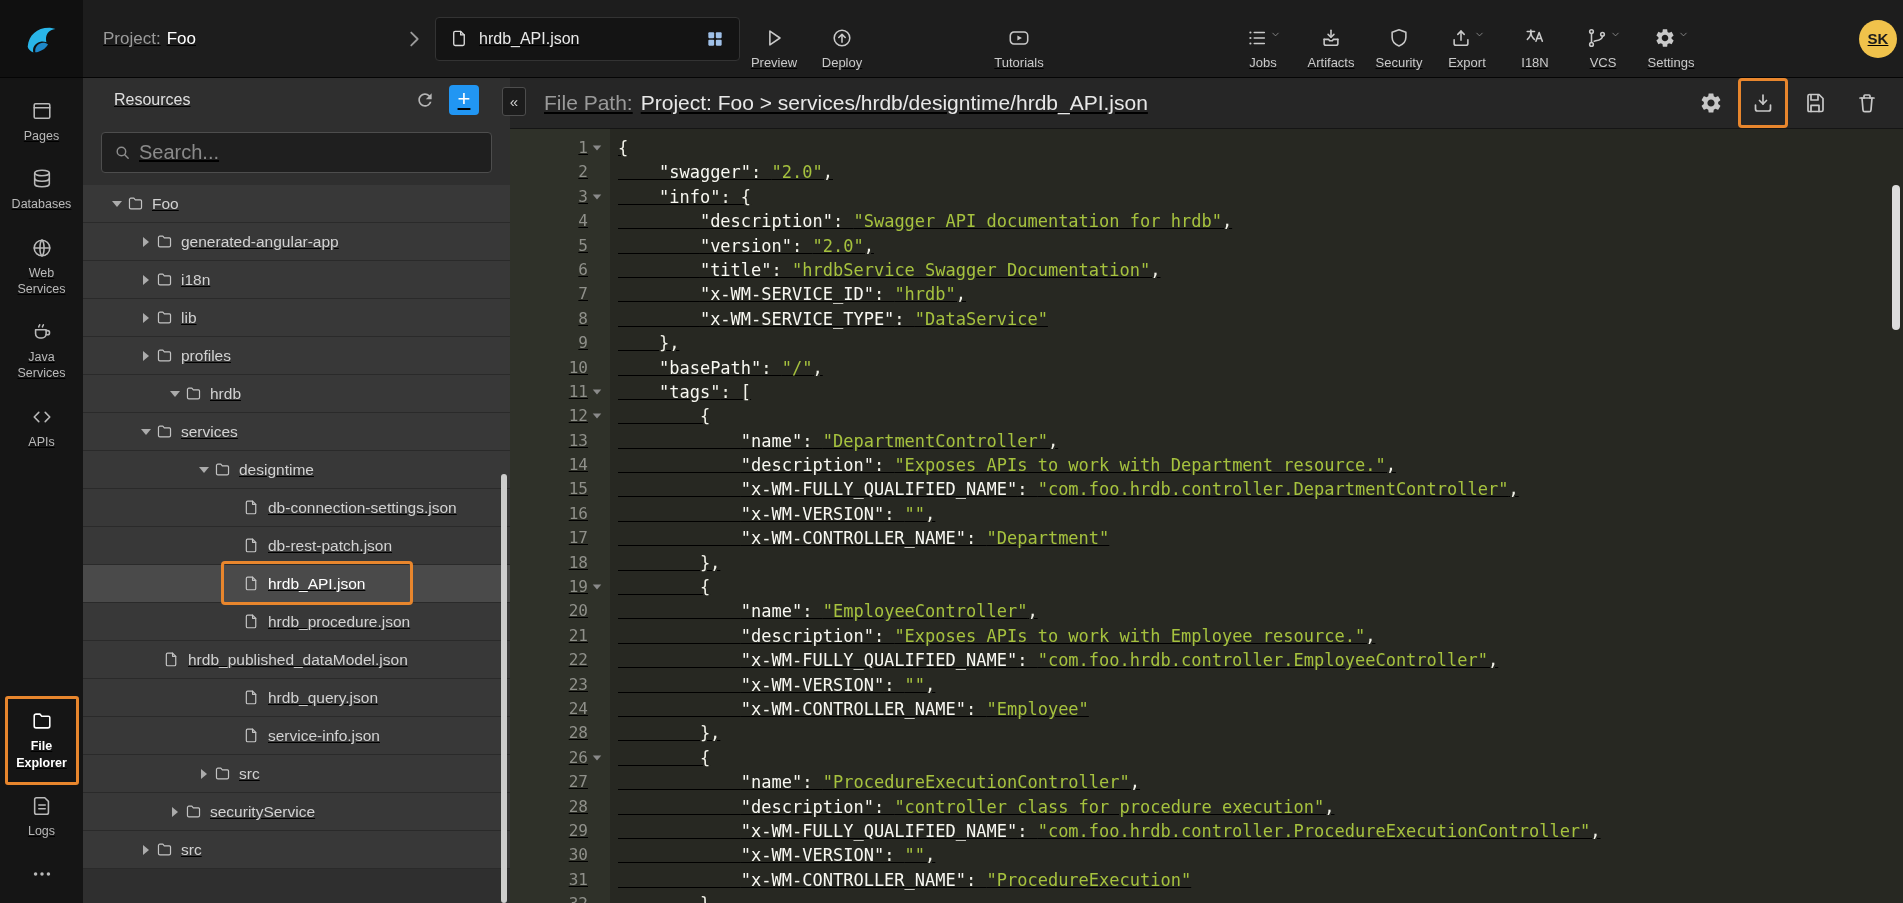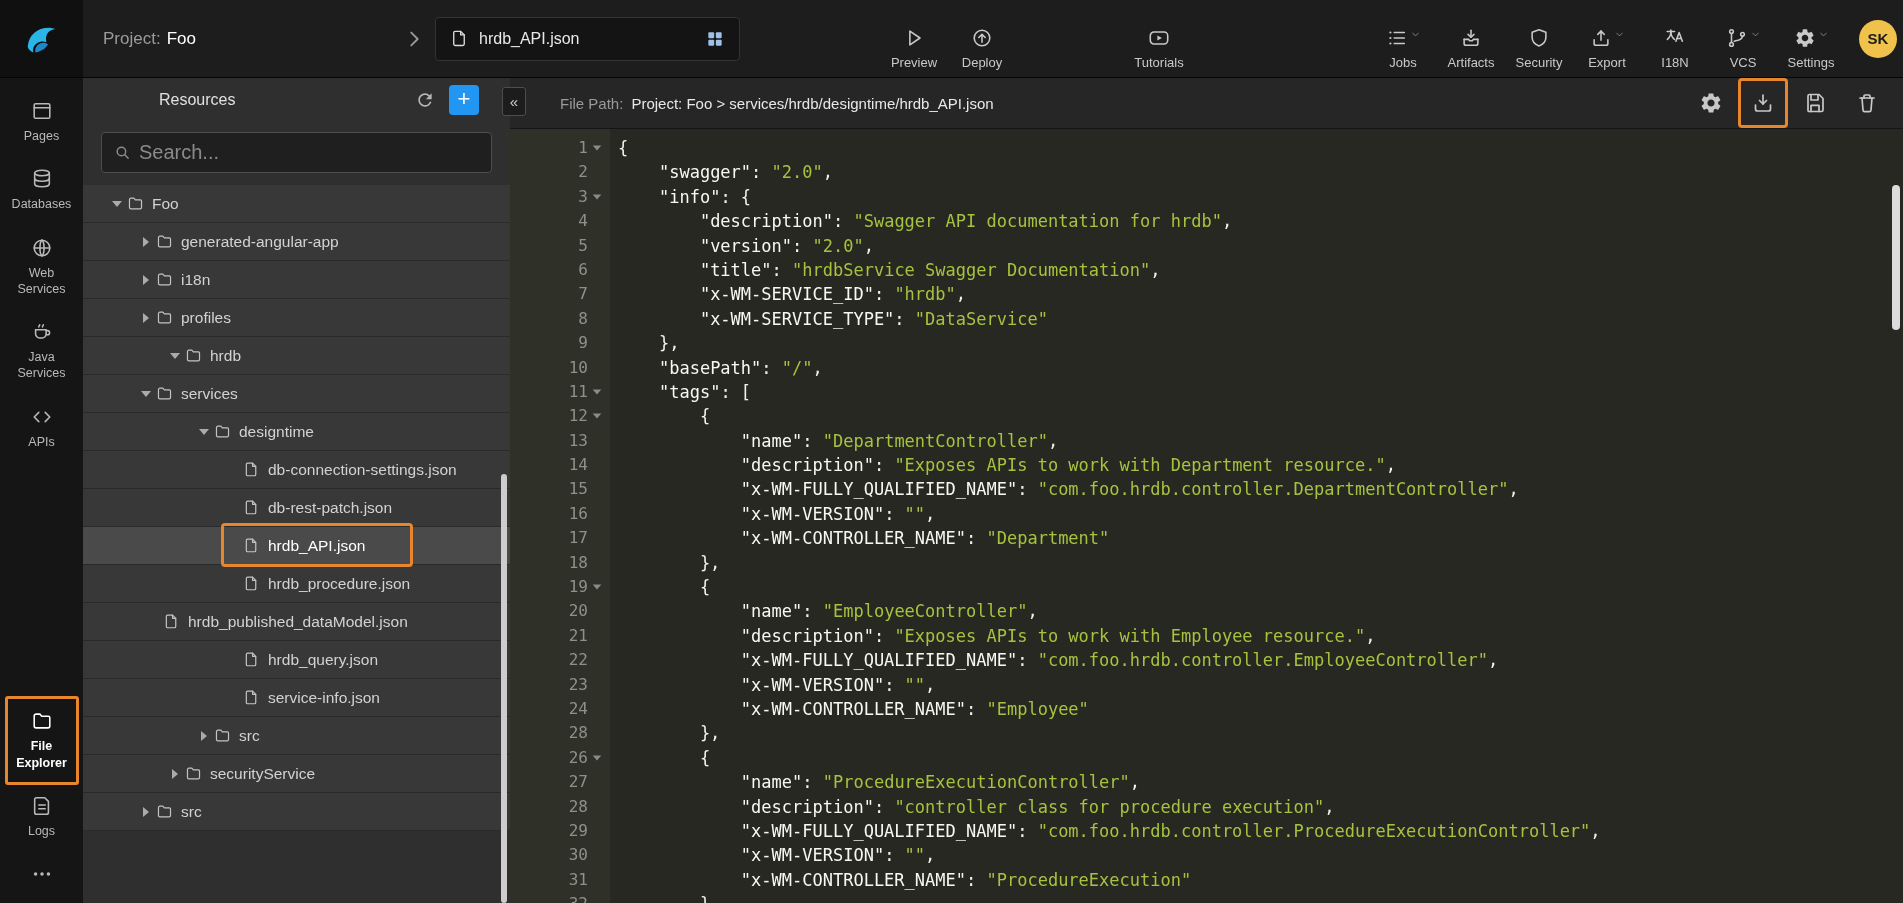--- a/index.html
+++ b/index.html
@@ -1,33 +1,33 @@
 <!DOCTYPE html>
 <html><head>
 <meta charset="utf-8">
 <style>
   * { margin:0; padding:0; box-sizing:border-box; }
   html,body { width:1903px; height:903px; overflow:hidden; background:#1b1b1b;
     font-family:"Liberation Sans", sans-serif; }
-  .app { width:1903px; height:903px; display:flex; flex-direction:column; }
+  .app { width:1903px; height:903px; display:flex; flex-direction:column;text-decoration:underline; }
 
   
   .topbar { height:78px; background:#1d1d1d; border-bottom:1px solid #050505;
     display:flex; align-items:center; flex-shrink:0; }
   .logo-box { width:83px; height:100%; background:#101010; display:flex;
     align-items:center; justify-content:center; }
   .project { width:300px; margin-left:20px; font-size:17px; color:#fff; white-space:nowrap; }
   .project .dim { color:#9b9b9b; margin-right:6px; }
   .chev-big { width:22px; height:22px; color:#9a9a9a; flex-shrink:0; }
   .file-tab { margin-left:10px; width:305px; height:44px; background:#141414;
     border:1px solid #333; border-radius:4px; display:flex; align-items:center;
     padding:0 14px; gap:10px; color:#e9e9e9; font-size:16px; }
   .file-tab .icon { width:19px; height:19px; color:#dcdcdc; }
   .file-tab .grid { margin-left:auto; width:20px; height:20px; color:#9fc0e8; }
-  .top-actions { flex:1; display:flex; align-items:center; justify-content:flex-end; height:100%;margin-top:20px; }
+  .top-actions { flex:1; display:flex; align-items:center; justify-content:flex-start; height:100%;margin-top:20px; }
   .nav-item { min-width:50px; margin:0 9px; display:flex; flex-direction:column;
     align-items:center; justify-content:center; gap:6px; color:#c9c9c9; cursor:pointer; }
   .nav-item .nav-label { font-size:13px; color:#c9c9c9; white-space:nowrap; }
   .nav-ic { display:flex; align-items:flex-start; }
   .nav-ic .icon { width:22px; height:22px; }
   .nav-ic .chev { width:11px; height:11px; margin:2px 0 0 2px; color:#9a9a9a; }
   .gap-lg { margin-left:118px; }
   .gap-xl { margin-left:185px; }
   .avatar { width:38px; height:38px; border-radius:50%; background:#f0c24b; color:#1c1c1c;
     font-weight:bold; font-size:15px; display:flex; align-items:center; justify-content:center;
@@ -46,21 +46,21 @@
   .sb-item.active { color:#ffffff; }
   .sb-item.active .sb-label { font-weight:bold; }
   .sb-item.annotated::after { content:''; position:absolute; inset:-6px 1px; border:3px solid #e8862d;
     border-radius:3px; pointer-events:none; }
   .sb-item[data-name="sidebar-item-file-explorer"] { margin-top:auto; }
   .sb-item[data-name="sidebar-item-more"] { margin-bottom:0; }
 
   
   .resources { width:427px; background:#2f2f2f; position:relative; overflow:hidden;
     display:flex; flex-direction:column; flex-shrink:0; }
-  .res-header { height:44px; display:flex; align-items:center; padding:0 31px; gap:14px;margin-left:45px; }
+  .res-header { height:44px; display:flex; align-items:center; padding:0 31px; gap:14px; }
   .res-title { font-size:16px; color:#e0e0e0; flex:1; }
   .icon-btn { background:none; border:none; color:#b5b5b5; cursor:pointer; display:flex;
     align-items:center; justify-content:center; padding:0; }
   .icon-btn .icon { width:20px; height:20px; }
   .plus-btn { width:30px; height:30px; background:#2196f3; border:none; border-radius:4px;
     color:#fff; font-size:22px; line-height:1; cursor:pointer; display:flex;
     align-items:center; justify-content:center; padding-bottom:3px; }
   .search-wrap { margin:10px 18px 0; height:41px; background:#1f1f1f; border:1px solid #4d4d4d;
     border-radius:4px; display:flex; align-items:center; padding:0 12px; gap:8px; }
   .search-wrap .icon { width:17px; height:17px; color:#8d8d8d; flex-shrink:0; }
@@ -83,21 +83,21 @@
   .res-scroll { position:absolute; right:3px; top:396px; width:6px; height:429px;
     background:#cdcdcd; border-radius:3px; z-index:4; }
 
   
   .editor-area { flex:1; min-width:0; display:flex; flex-direction:column; position:relative; }
   .editor-toolbar { height:51px; background:#262626; border-bottom:1px solid #151515;
     display:flex; align-items:center; padding:0 10px 0 14px; position:relative; flex-shrink:0; }
   .collapse-btn { position:absolute; left:-8px; top:9px; width:24px; height:29px; background:#1c1c1c;
     border:1px solid #4d4d4d; border-radius:3px; color:#cfcfcf; font-size:15px; cursor:pointer;
     display:flex; align-items:center; justify-content:center; z-index:5; }
-  .filepath { margin-left:36px; font-size:15px; white-space:nowrap; overflow:hidden; }
+  .filepath { margin-left:20px; font-size:21px; white-space:nowrap; overflow:hidden; }
   .filepath .fp-label { color:#9a9a9a; margin-right:8px; }
   .filepath .fp-value { color:#e8e8e8; }
   .toolbar-icons { margin-left:auto; display:flex; align-items:center; }
   .tool-btn { position:relative; background:none; border:none; color:#c8c8c8; cursor:pointer;
     margin:0 14px; padding:0; display:flex; }
   .tool-btn .icon { width:24px; height:24px; }
   .tool-btn.annotated::after { content:''; position:absolute; inset:-13px; border:3px solid #e8862d;
     border-radius:4px; pointer-events:none; }
 
   .editor { flex:1; display:flex; overflow:hidden; position:relative; min-height:0; }
@@ -430,20 +430,31 @@
             <span class="arrow-slot" data-name="expand-arrow-icon">
               <span class="tri-right"></span>
             </span>
             <span class="icon " data-name="folder-icon">
               <svg viewBox="0 0 24 24" fill="none" stroke="currentColor" stroke-width="1.7" stroke-linecap="round" stroke-linejoin="round">
                 <path d="M3.5 6.5a2 2 0 012-2h4.2l2 2.3h7.3a1.5 1.5 0 011.5 1.5v9.2a2 2 0 01-2 2h-13a2 2 0 01-2-2v-11z"></path>
               </svg>
             </span>
             <span data-name="tree-item-label">i18n</span>
           </div>
+          <div class="tree-row" data-name="tree-item-lib" style="padding-left: 53px;">
+            <span class="arrow-slot" data-name="expand-arrow-icon">
+              <span class="tri-right"></span>
+            </span>
+            <span class="icon " data-name="folder-icon">
+              <svg viewBox="0 0 24 24" fill="none" stroke="currentColor" stroke-width="1.7" stroke-linecap="round" stroke-linejoin="round">
+                <path d="M3.5 6.5a2 2 0 012-2h4.2l2 2.3h7.3a1.5 1.5 0 011.5 1.5v9.2a2 2 0 01-2 2h-13a2 2 0 01-2-2v-11z"></path>
+              </svg>
+            </span>
+            <span data-name="tree-item-label">lib</span>
+          </div>
           <div class="tree-row" data-name="tree-item-profiles" style="padding-left: 53px;">
             <span class="arrow-slot" data-name="expand-arrow-icon">
               <span class="tri-right"></span>
             </span>
             <span class="icon " data-name="folder-icon">
               <svg viewBox="0 0 24 24" fill="none" stroke="currentColor" stroke-width="1.7" stroke-linecap="round" stroke-linejoin="round">
                 <path d="M3.5 6.5a2 2 0 012-2h4.2l2 2.3h7.3a1.5 1.5 0 011.5 1.5v9.2a2 2 0 01-2 2h-13a2 2 0 01-2-2v-11z"></path>
               </svg>
             </span>
             <span data-name="tree-item-label">profiles</span>

